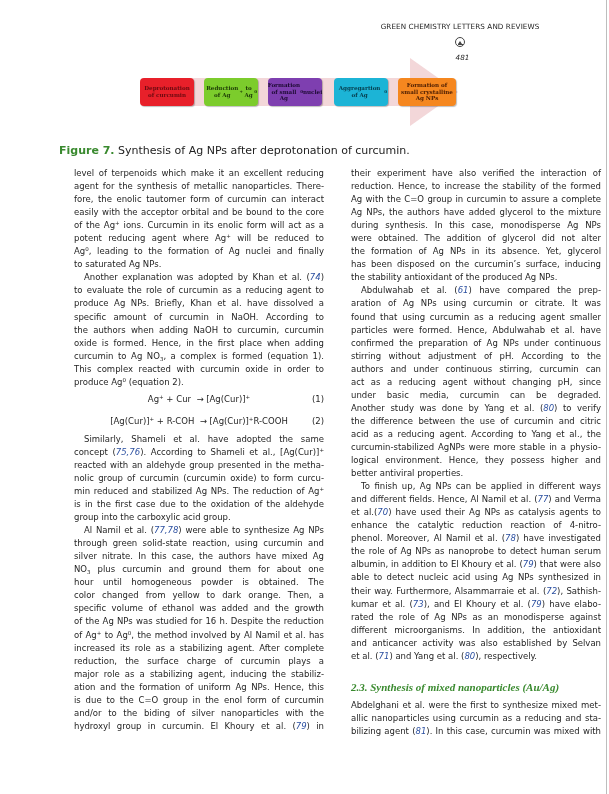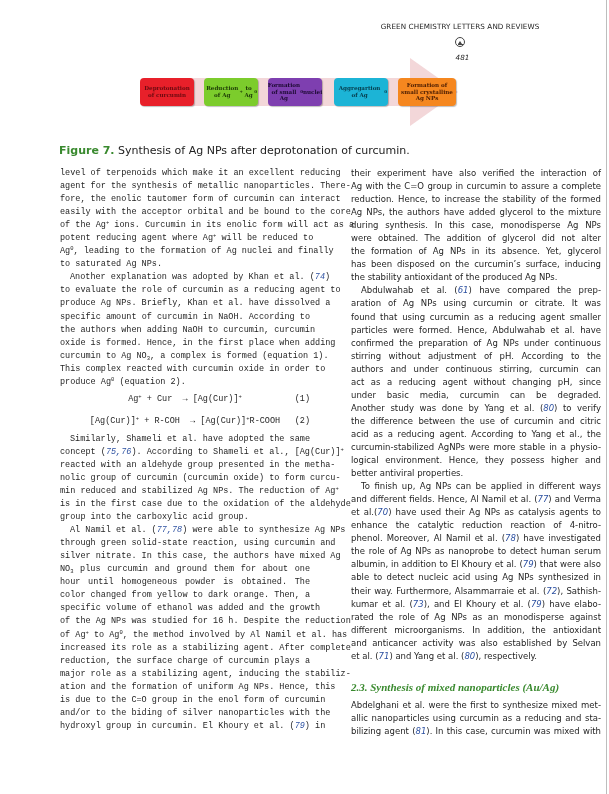--- a/index.html
+++ b/index.html
@@ -25,21 +25,21 @@
           font-family: "DejaVu Serif", "Liberation Serif", serif; font-weight: bold; font-size: 5.6px; line-height: 6.6px;
           text-align: center; display: flex; align-items: center; justify-content: center; box-sizing: border-box; padding: 1px;
           box-shadow: 1px 1px 1px rgba(0,0,0,0.25); }
   .step sup { font-size: 4px; }
 
   .caption { position: absolute; left: 59px; top: 144px; font-size: 11px; color: #222; white-space: nowrap; }
   .caption .fig-label { color: #3a8a2f; font-weight: bold; }
 
   
   .col { position: absolute; top: 167px; width: 250px; font-size: 8.5px; line-height: 13.05px; text-align: justify; color: #1f1f1f; }
-  .col.left { left: 60px; font-family: Liberation Mono, monospace; }
+  .col.left { left: 74px; }
   .col.right { left: 318px; margin-left: 33px; }
   .line { display: block; white-space: nowrap; text-align: justify; text-align-last: justify; height: 13.05px; overflow: visible; }
   .line.last { text-align-last: left; }
   .line.indent { text-indent: 10px; }
   .ref { color: #2b4fa0; font-style: italic; }
   sup { font-size: 5.5px; line-height: 0; vertical-align: 3px; }
   sub { font-size: 5.5px; line-height: 0; vertical-align: -1.5px; }
   .eq { display: flex; height: 22px; align-items: center; white-space: nowrap; }
   .eq .expr { flex: 1; text-align: center; padding-left: 20px; }
   .eq .eqnum { width: 20px; text-align: right; }
@@ -117,22 +117,22 @@
     <span class="line">increased its role as a stabilizing agent. After complete</span>
     <span class="line">reduction, the surface charge of curcumin plays a</span>
     <span class="line">major role as a stabilizing agent, inducing the stabiliz-</span>
     <span class="line">ation and the formation of uniform Ag NPs. Hence, this</span>
     <span class="line">is due to the C=O group in the enol form of curcumin</span>
     <span class="line">and/or to the biding of silver nanoparticles with the</span>
     <span class="line">hydroxyl group in curcumin. El Khoury et al. (<span class="ref">79</span>) in</span>
   </article>
 <article class="col right" id="col-right">
     <span class="line">their experiment have also verified the interaction of</span>
+    <span class="line">reduction. Hence, to increase the stability of the formed</span>
     <span class="line">Ag with the C=O group in curcumin to assure a complete</span>
-    <span class="line">reduction. Hence, to increase the stability of the formed</span>
     <span class="line">Ag NPs, the authors have added glycerol to the mixture</span>
     <span class="line">during synthesis. In this case, monodisperse Ag NPs</span>
     <span class="line">were obtained. The addition of glycerol did not alter</span>
     <span class="line">the formation of Ag NPs in its absence. Yet, glycerol</span>
     <span class="line">has been disposed on the curcumin’s surface, inducing</span>
     <span class="line last">the stability antioxidant of the produced Ag NPs.</span>
     <span class="line indent">Abdulwahab et al. (<span class="ref">61</span>) have compared the prep-</span>
     <span class="line">aration of Ag NPs using curcumin or citrate. It was</span>
     <span class="line">found that using curcumin as a reducing agent smaller</span>
     <span class="line">particles were formed. Hence, Abdulwahab et al. have</span>

